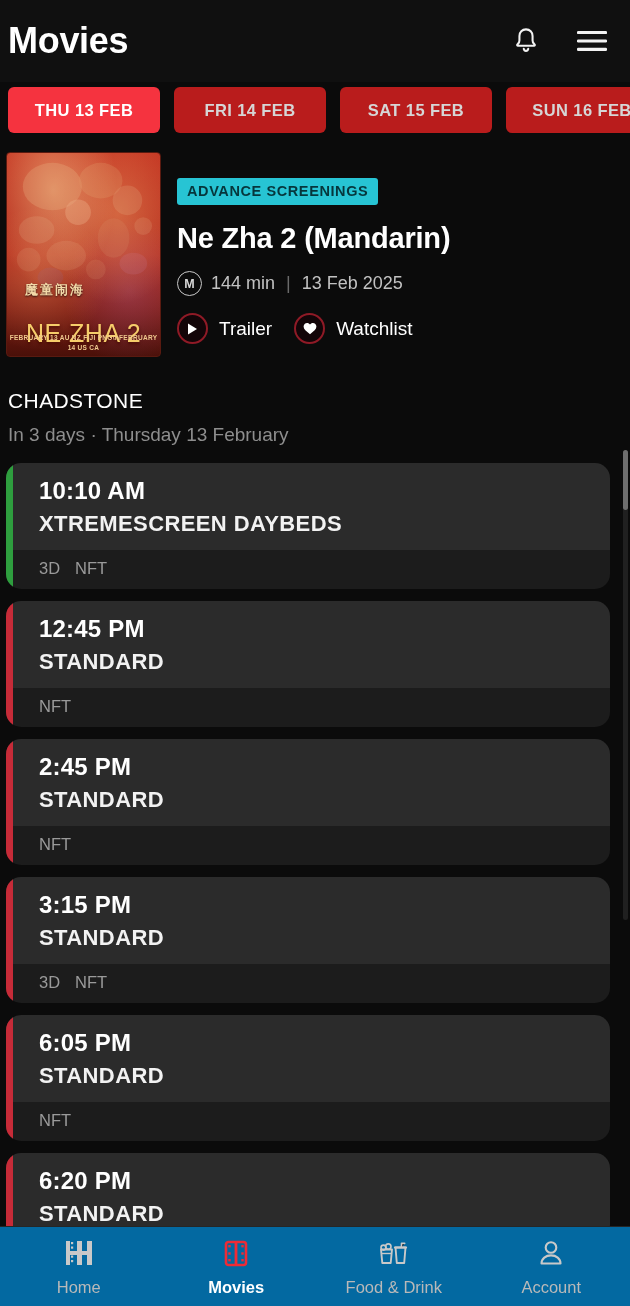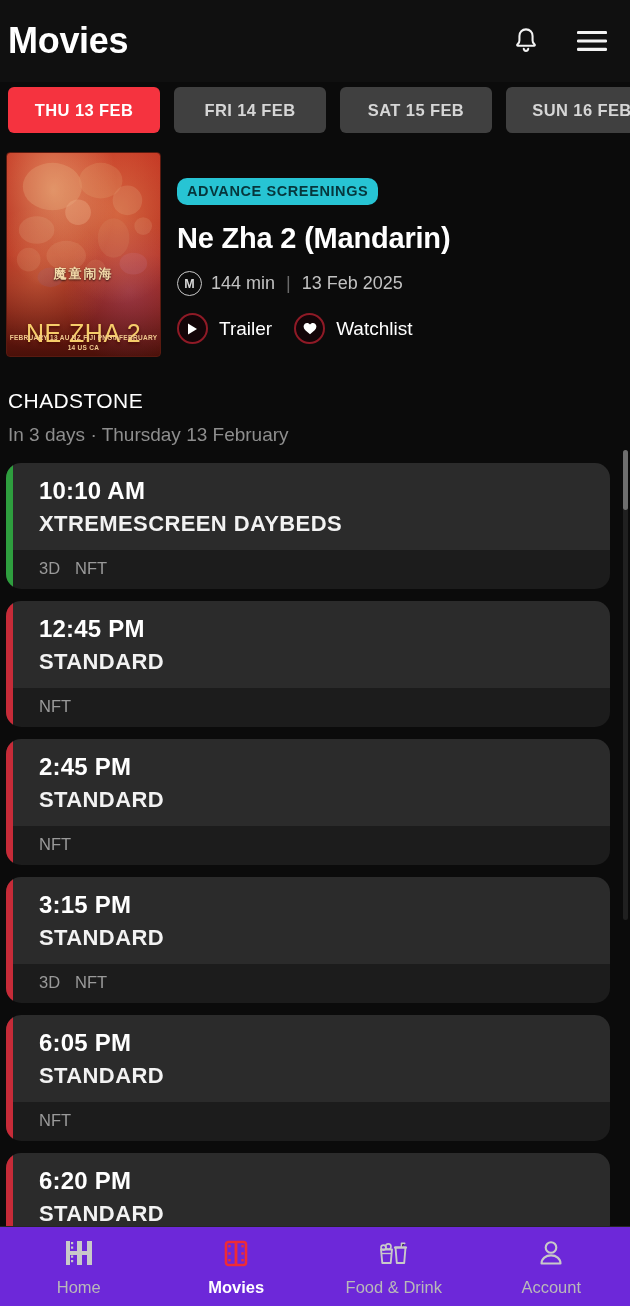--- a/index.html
+++ b/index.html
@@ -21,61 +21,62 @@
   .icon-btn { width:36px; height:36px; display:flex; align-items:center; justify-content:center; cursor:pointer; }
 
   
   .date-tabs {
     display:flex; gap:14px; padding:0 0 0 8px;
     height:56px; align-items:center; background:#0b0b0b;
     overflow:hidden; white-space:nowrap;
   }
   .date-tab {
     flex:0 0 auto; min-width:152px; height:46px; border-radius:6px;
-    background:#404040; color:#d6d6d6;
+    background:#b91c1c; color:#d6d6d6;
     display:flex; align-items:center; justify-content:center;
     font-size:16.5px; font-weight:700; letter-spacing:0.4px; cursor:pointer;
   }
   .date-tab.active { background:#f5333f; color:#ffffff; }
 
   
   .movie { display:flex; padding:14px 10px 0 6px; gap:16px; }
   .poster {
     width:155px; height:205px; border-radius:4px; flex:0 0 auto;
     background:
       radial-gradient(ellipse at 30% 18%, rgba(255,214,150,.50) 0%, rgba(255,150,60,0) 42%),
       radial-gradient(ellipse at 72% 30%, rgba(255,190,120,.38) 0%, rgba(200,60,30,0) 45%),
       radial-gradient(ellipse at 20% 62%, rgba(255,170,110,.30) 0%, rgba(180,40,25,0) 40%),
       radial-gradient(ellipse at 80% 68%, rgba(190,120,200,.25) 0%, rgba(160,35,25,0) 38%),
       linear-gradient(180deg,#c43522 0%,#b22c1c 50%,#7d1c12 78%,#4a1009 100%);
     position:relative; overflow:hidden;
     border:1px solid #5a1a10;
   }
   .poster-glyphs { position:absolute; inset:0; opacity:.42; }
   .poster-cn {
-    position:absolute; left:0; right:0; top:112px; text-align:center;
+    position:absolute; left:0; right:0; top:128px; text-align:left;
     color:#f2d9a8; font-size:13px; letter-spacing:2px; font-weight:700;
     text-shadow:0 1px 2px rgba(0,0,0,.7);
+    padding-left:18px;
   }
   .poster-title {
     position:absolute; left:0; right:0; top:166px; text-align:center;
     font-size:25px; font-weight:400; letter-spacing:0.5px;
     color:#f6cd6a;
     text-shadow:0 2px 3px rgba(70,10,0,.9);
   }
   .poster-sub {
     position:absolute; left:0; right:0; top:180px; text-align:center;
     font-size:6.5px; font-weight:700; color:#f0c98f; letter-spacing:.3px; line-height:1.5;
   }
 
   .movie-info { flex:1; padding-top:26px; min-width:0; }
   .badge {
     display:inline-block; background:#27c4d4; color:#06363c;
     font-size:14.5px; font-weight:800; letter-spacing:.6px;
-    padding:5px 10px 6px; border-radius:10px;
+    padding:5px 10px 6px; border-radius:3px;
   }
   .movie-title {
     margin-top:17px; font-size:29px; font-weight:700; color:#fff; letter-spacing:-0.2px;
   }
   .meta-row { margin-top:16px; display:flex; align-items:center; gap:9px; color:#c2c2c2; font-size:18px; }
   .rating-circle {
     width:25px; height:25px; border-radius:50%; border:1.7px solid #c8c8c8;
     display:flex; align-items:center; justify-content:center;
     font-size:12.5px; font-weight:700; color:#d8d8d8;
   }
@@ -117,21 +118,21 @@
     background:#202020; border-radius:3px; cursor:pointer;
   }
   .scrollbar-thumb {
     position:absolute; right:2px; top:450px; width:5px; height:60px;
     background:#6e6e6e; border-radius:3px; cursor:pointer;
   }
 
   
   .bottom-nav {
     position:absolute; left:0; right:0; bottom:0; height:80px;
-    background:#6d28d9; display:flex; align-items:center;
+    background:#0369a1; display:flex; align-items:center;
     border-top:1px solid #262626;
   }
   .nav-item {
     flex:1; display:flex; flex-direction:column; align-items:center; gap:8px; cursor:pointer;
   }
   .nav-icon { height:34px; display:flex; align-items:center; justify-content:center; }
   .nav-label { font-size:16.5px; color:#b9b9b9; }
   .nav-item.active .nav-label { color:#ffffff; font-weight:700; }
 </style>
 </head>

